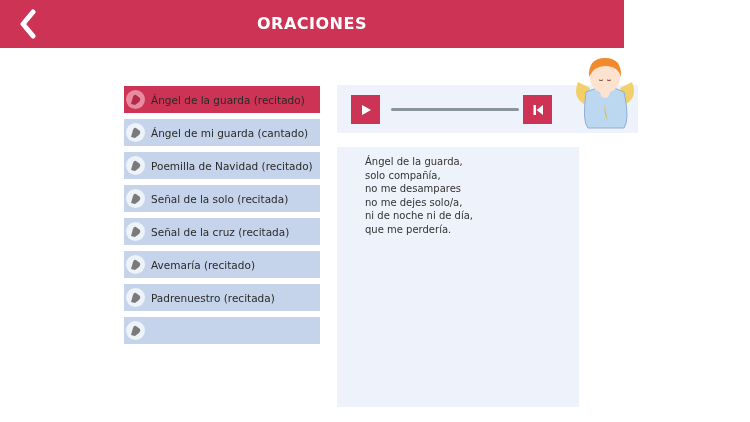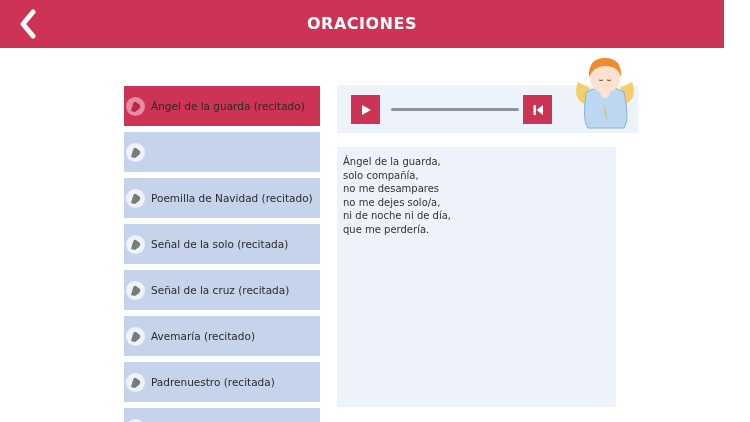--- a/index.html
+++ b/index.html
@@ -1,44 +1,44 @@
 <!DOCTYPE html>
 <html><head>
 <meta charset="utf-8">
 <style>
   * { box-sizing: border-box; margin: 0; padding: 0; }
   html, body { width: 750px; height: 422px; background: #ffffff; overflow: hidden; }
   body { position: relative; font-family: "DejaVu Sans", "Liberation Sans", sans-serif; color: #333; }
 
-  .header { position: absolute; left: 0; top: 0; width: 724px; height: 48px; background: #cc3354; }
+  .header { position: absolute; left: 0; top: 0; width: 624px; height: 48px; background: #cc3354; }
   .back-btn { position: absolute; left: 14px; top: 9px; width: 30px; height: 30px; cursor: pointer; }
   .title { position: absolute; left: 0; right: 0; top: 14px; text-align: center; color: #fff;
            font-weight: bold; font-size: 16px; letter-spacing: 0.5px; }
 
   .list { position: absolute; left: 124px; top: 86px; width: 196px; }
-  .item { position: relative; height: 40px; margin-bottom: 6px; background: #c5d4ea; cursor: pointer;
+  .item { position: relative; height: 27px; margin-bottom: 6px; background: #c5d4ea; cursor: pointer;
           display: flex; align-items: center; }
   .item.active { background: #cc3354; }
   .item .icon { width: 19px; height: 19px; border-radius: 50%; background: #eef2f9; margin-left: 2px;
                 display: flex; align-items: center; justify-content: center; flex-shrink: 0; }
   .item.active .icon { background: #e88aa0; }
   .item .label { margin-left: 6px; font-size: 10.5px; color: #2a2a2a; white-space: nowrap; }
 
   .player { position: absolute; left: 337px; top: 85px; width: 301px; height: 48px; background: #eef2fa; }
   .play-btn, .restart-btn { position: absolute; top: 10px; width: 29px; height: 29px; background: #cc3354;
                             cursor: pointer; display: flex; align-items: center; justify-content: center; }
   .play-btn { left: 14px; }
   .restart-btn { left: 186px; }
   .progress { position: absolute; left: 54px; top: 23px; width: 128px; height: 3px; background: #8a949c;
               border-radius: 2px; cursor: pointer; }
 
   .angel { position: absolute; left: 572px; top: 52px; width: 66px; height: 78px; }
 
-  .lyrics { position: absolute; left: 337px; top: 147px; width: 279px; height: 260px; background: #eef2fa;
-            padding: 8px 6px; }
+  .lyrics { position: absolute; left: 337px; top: 147px; width: 242px; height: 260px; background: #eef2fa;
+            padding: 8px 28px; }
   .lyrics .line { font-size: 10px; line-height: 13.5px; color: #333; }
 </style>
 </head>
 <body>
 
 <div class="header">
   <div class="back-btn">
     <svg width="30" height="30" viewBox="0 0 30 30">
       <path d="M19 3 L9 15 L19 27" fill="none" stroke="#fff" stroke-width="5" stroke-linecap="round" stroke-linejoin="round"></path>
     </svg>
@@ -54,20 +54,21 @@
         </svg>
     </span>
     <span class="label">Ángel de la guarda (recitado)</span>
   </div>
   <div class="item">
     <span class="icon">
       <svg width="13" height="13" viewBox="0 0 13 13">
           <path d="M2 11 L4 4 Q5 1 7 2 L11 5 Q12 7 10 9 L6 12 Z" fill="#7a7a7a"></path>
         </svg>
     </span>
+    <span class="label">Ángel de mi guarda (cantado)</span>
   </div>
   <div class="item">
     <span class="icon">
       <svg width="13" height="13" viewBox="0 0 13 13">
           <path d="M2 11 L4 4 Q5 1 7 2 L11 5 Q12 7 10 9 L6 12 Z" fill="#7a7a7a"></path>
         </svg>
     </span>
     <span class="label">Poemilla de Navidad (recitado)</span>
   </div>
   <div class="item">

